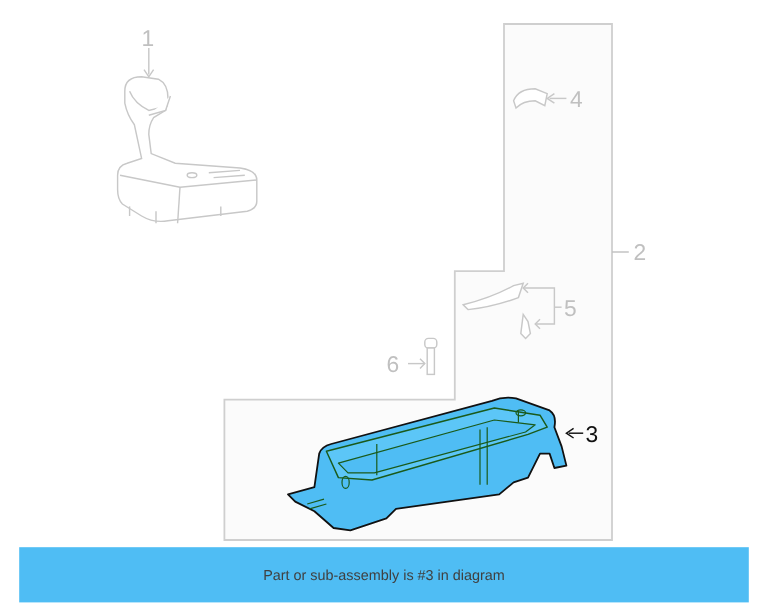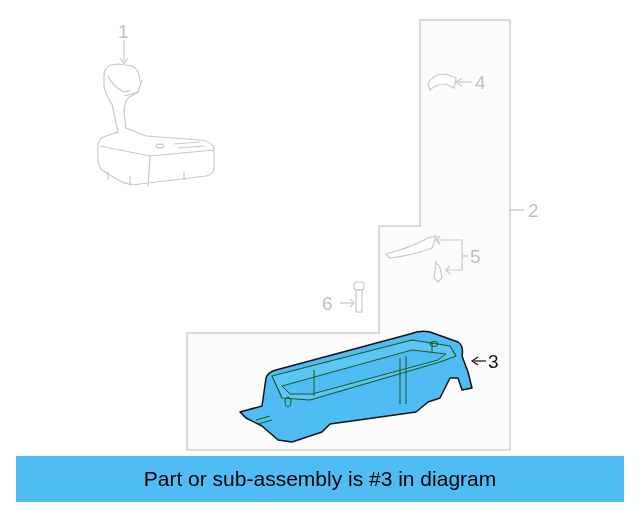--- a/index.html
+++ b/index.html
@@ -2,21 +2,21 @@
 <html><head>
 <meta charset="utf-8">
 <style>
   html, body { margin:0; padding:0; background:#ffffff; }
   body { width:640px; height:512px; position:relative; overflow:hidden; font-family:"Liberation Sans", sans-serif; }
   #diagram { position:absolute; left:0; top:0; width:640px; height:512px; }
   .callout { font-family:"Liberation Sans", sans-serif; font-size:19px; fill:#c0c0c0; }
   .callout-active { font-family:"Liberation Sans", sans-serif; font-size:19px; fill:#111111; }
   #banner { position:absolute; left:16px; top:456px; width:608px; height:46px; background:#4fbdf4;
             display:flex; flex-direction:column; align-items:center; justify-content:center; }
-  #banner span { font-family:"Liberation Sans", sans-serif; font-size:21px; line-height:20px; color:#000000; }
+  #banner span { font-family:"Liberation Sans", sans-serif; font-size:12px; line-height:20px; color:#404040; }
 </style>
 </head>
 <body>
 
 <svg id="diagram" viewBox="0 0 640 512" xmlns="http://www.w3.org/2000/svg">
 
   <path d="M420,20 L510,20 L510,450 L187,450 L187,333 L379,333 L379,226 L420,226 Z" fill="#fbfbfb" stroke="#cfcfcf" stroke-width="1.5"></path>
   <line x1="510" y1="210" x2="524" y2="210" stroke="#c0c0c0" stroke-width="1.2"></line>
 
   <g fill="#ffffff" stroke="#c8c8c8" stroke-width="1.2">

